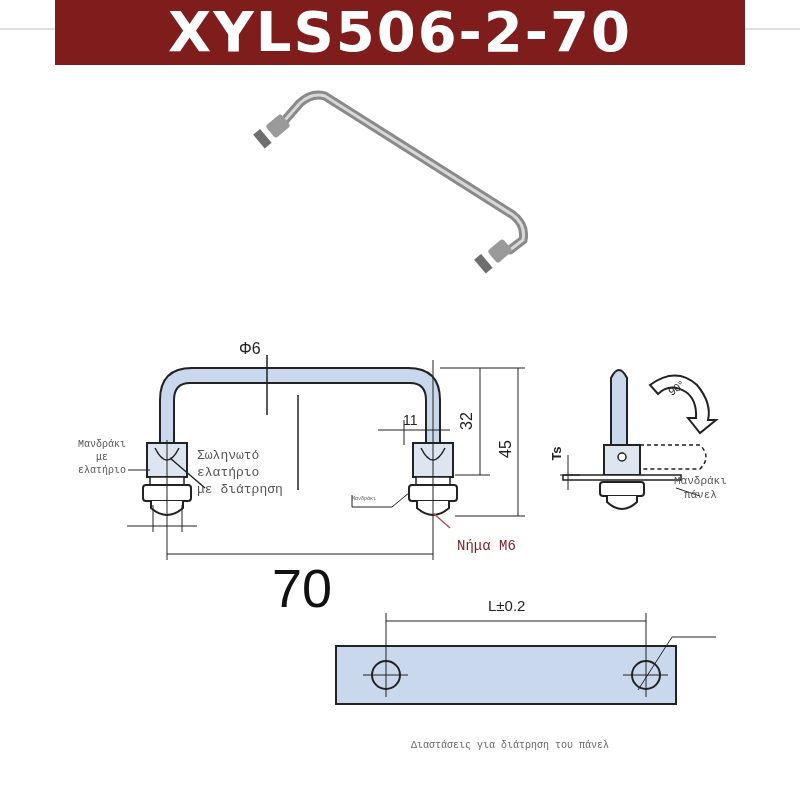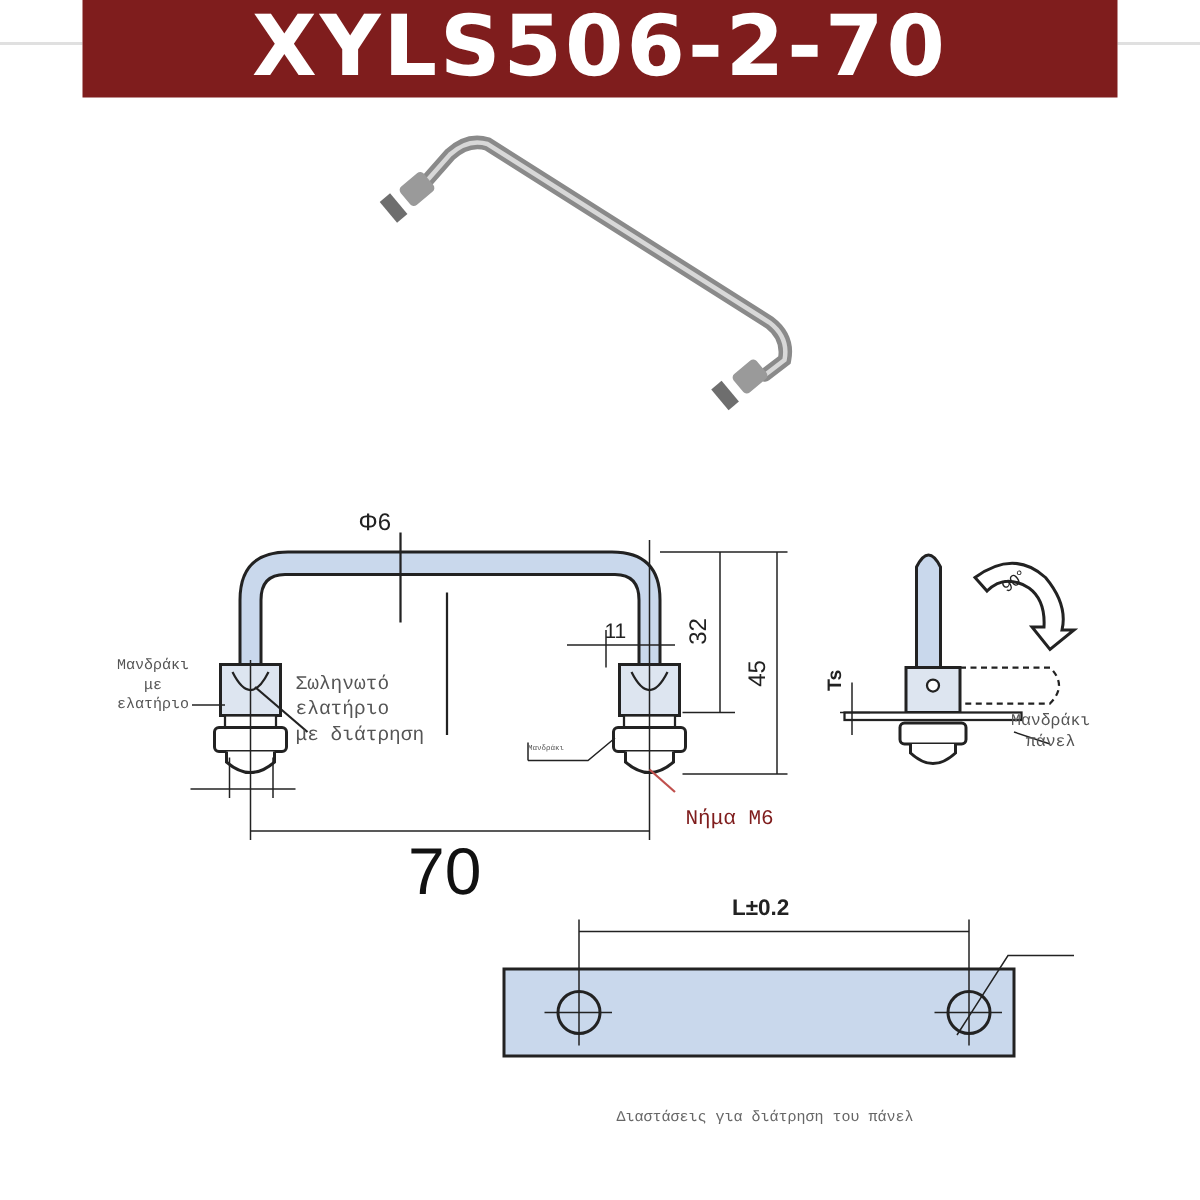--- a/index.html
+++ b/index.html
@@ -100,21 +100,21 @@
     <line x1="646" y1="613" x2="646" y2="697" stroke="#222" stroke-width="1"></line>
     <line x1="386" y1="621" x2="646" y2="621" stroke="#222" stroke-width="1"></line>
     <polyline points="638,690 672,637 716,637" fill="none" stroke="#222" stroke-width="1"></polyline>
   </g>
 </svg>
 
 <div class="dim" style="left:239px;top:340px;font-size:16px;">Φ6</div>
 <div class="dim" style="left:383px;top:412px;font-size:14px;margin-left:20px;">11</div>
 <div class="dim" style="left:458px;top:412px;font-size:16px;transform:rotate(-90deg);">32</div>
 <div class="dim" style="left:497px;top:440px;font-size:16px;transform:rotate(-90deg);">45</div>
-<div class="dim" style="left:272px;top:557px;font-size:44px;color:#111;">70</div>
+<div class="dim" style="left:272px;top:557px;font-size:54px;color:#111;">70</div>
 
 <div class="lbl" style="left:78px;top:438px;font-size:10px;text-align:center;line-height:13px;">
   <div>Μανδράκι</div>
   <div>με</div>
   <div>ελατήριο</div>
 </div>
 <div class="lbl" style="left:197px;top:447px;font-size:13px;line-height:17px;">
   <div>Σωληνωτό</div>
   <div>ελατήριο</div>
   <div>με διάτρηση</div>
@@ -122,14 +122,14 @@
 <div class="lbl" style="left:352px;top:496px;font-size:5px;">Μανδράκι</div>
 <div class="lbl" style="left:457px;top:538px;font-size:14px;color:#7f1d1d;">Νήμα M6</div>
 
 <div class="dim" style="left:668px;top:382px;font-size:11px;transform:rotate(-35deg);">90°</div>
 <div class="dim" style="left:549px;top:446px;font-size:13px;font-weight:bold;transform:rotate(-90deg);">Ts</div>
 <div class="lbl" style="left:674px;top:474px;font-size:11px;text-align:center;line-height:14px;">
   <div>Μανδράκι</div>
   <div>πάνελ</div>
 </div>
 
-<div class="dim" style="left:488px;top:597px;font-size:15px;font-weight:bold;">L±0.2</div>
+<div class="dim" style="left:488px;top:597px;font-size:15px;font-weight:normal;">L±0.2</div>
 <div class="lbl" style="left:411px;top:740px;font-size:10px;color:#666;">Διαστάσεις για διάτρηση του πάνελ</div>
 
 </body></html>

